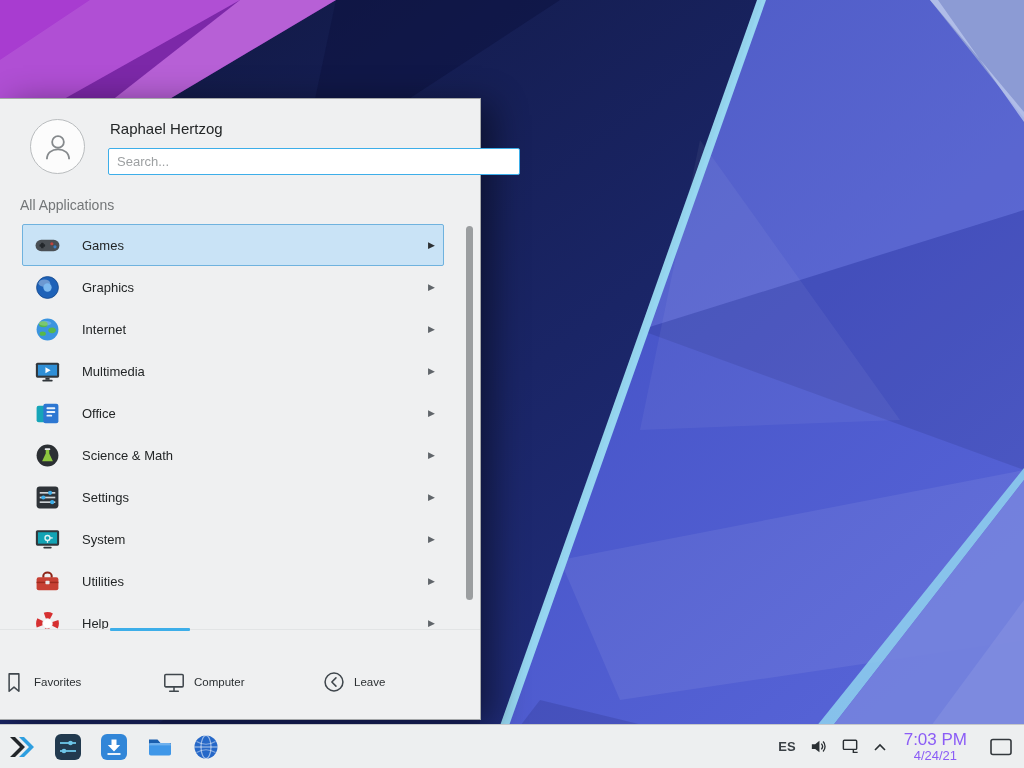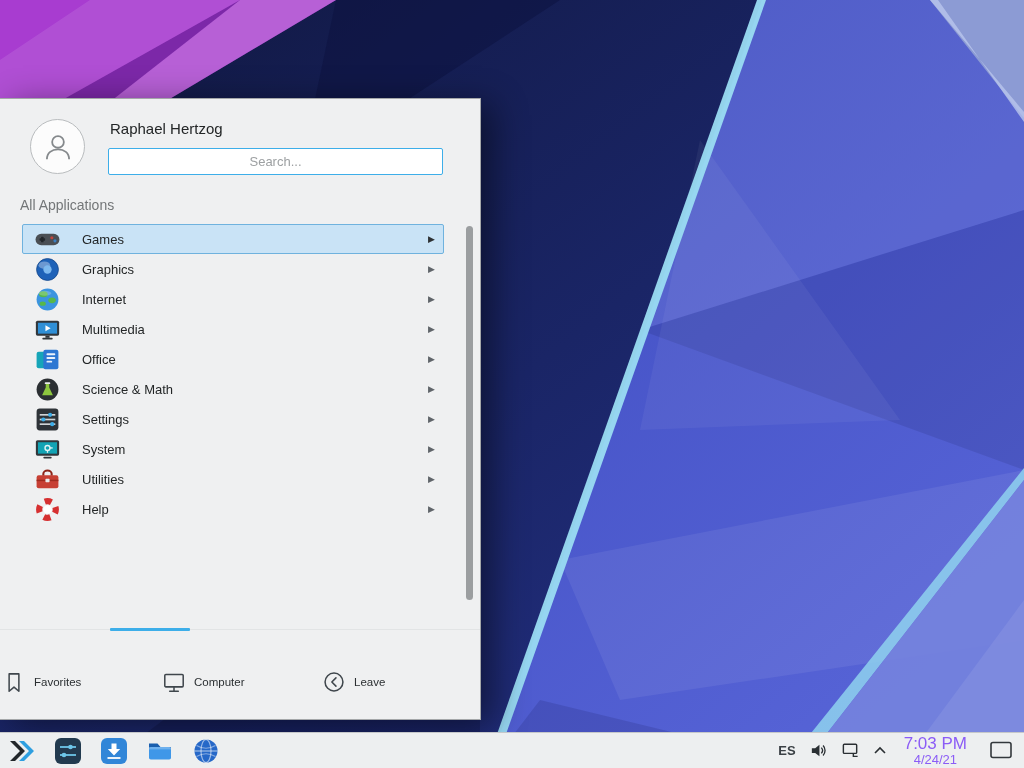--- a/index.html
+++ b/index.html
@@ -19,33 +19,32 @@
     display:flex; flex-direction:column; z-index:5;
   }
   .kheader { height:90px; position:relative; flex:0 0 auto;padding-left:24px; }
   .avatar {
     position:absolute; left:30px; top:20px; width:55px; height:55px;
     border-radius:50%; background:#fcfcfc; border:1px solid #b9bcbe;
     display:flex; align-items:center; justify-content:center;
   }
   .user-name { position:absolute; left:110px; top:21px; font-size:15px; color:#232627; }
   .search {
-    position:absolute; left:108px; top:49px; width:335px; height:27px;
+    position:absolute; left:108px; top:49px; width:412px; height:27px;
     border:1px solid #3daee9; border-radius:2px; background:#ffffff;
     font-size:13px; padding:0 8px; color:#232627; outline:none;
     font-family:"Liberation Sans", sans-serif;
-    text-align:center;
   }
   .search::placeholder { color:#9da0a2; }
 
   .section-label { padding:8px 0 5px 20px; font-size:14px; color:#737678; flex:0 0 auto; }
 
   .cat-list { flex:1 1 auto; position:relative; overflow:hidden; padding-top:6px; }
   .cat-row {
-    height:30px; margin:0 36px 0 22px; display:flex; align-items:center;
+    height:42px; margin:0 36px 0 22px; display:flex; align-items:center;
     padding:0 8px 0 10px; border:1px solid transparent; border-radius:2px; cursor:default;
   }
   .cat-row.selected { background:#c9e3f6; border-color:#6fb2de; }
   .cat-icon { width:28px; height:28px; flex:0 0 auto; display:flex; align-items:center; justify-content:center; }
   .cat-label { margin-left:21px; font-size:13px; color:#232627; }
   .cat-arrow { margin-left:auto; font-size:9px; color:#60656a; }
   .cat-row.selected .cat-arrow { color:#2d3134; }
   .scrollbar {
     position:absolute; right:7px; top:8px; width:7px; height:374px;
     background:#9b9ea0; border-radius:3.5px;
@@ -58,23 +57,23 @@
   .tab { flex:1; display:flex; flex-direction:row; align-items:center; gap:7px; cursor:default; }
   .tab-icon { width:27px; height:27px; display:flex; align-items:center; justify-content:center; }
   .tab-label { font-size:11.5px; color:#2b2f32; }
   .tab-indicator {
     position:absolute; top:-2px; left:110px; width:80px; height:3px;
     background:#3daee9; border-radius:1px;
   }
 
   
   .taskbar {
-    position:absolute; left:0; right:0; bottom:0; height:36px;
+    position:absolute; left:0; right:0; bottom:0; height:44px;
     background:#edeff0; border-top:1px solid #c6c8ca;
-    display:flex; align-items:center; padding:0 6px 0 6px; z-index:10;
+    display:flex; padding:0 6px 0 6px; z-index:10;
   }
   .tb-apps { display:flex; align-items:center; gap:14px; }
   .tb-btn {
     width:32px; height:32px; border:0; background:transparent; padding:1px;
     display:flex; align-items:center; justify-content:center; cursor:pointer;
   }
   .tray { margin-left:auto; display:flex; align-items:center; gap:13px; padding-right:4px; }
   .kbd-layout { font-size:13px; font-weight:600; color:#3a4045; }
   .tray-icon { display:flex; align-items:center; justify-content:center; }
   .clock { text-align:center; line-height:1.12; color:#8b5cf6; margin:0 4px; }

